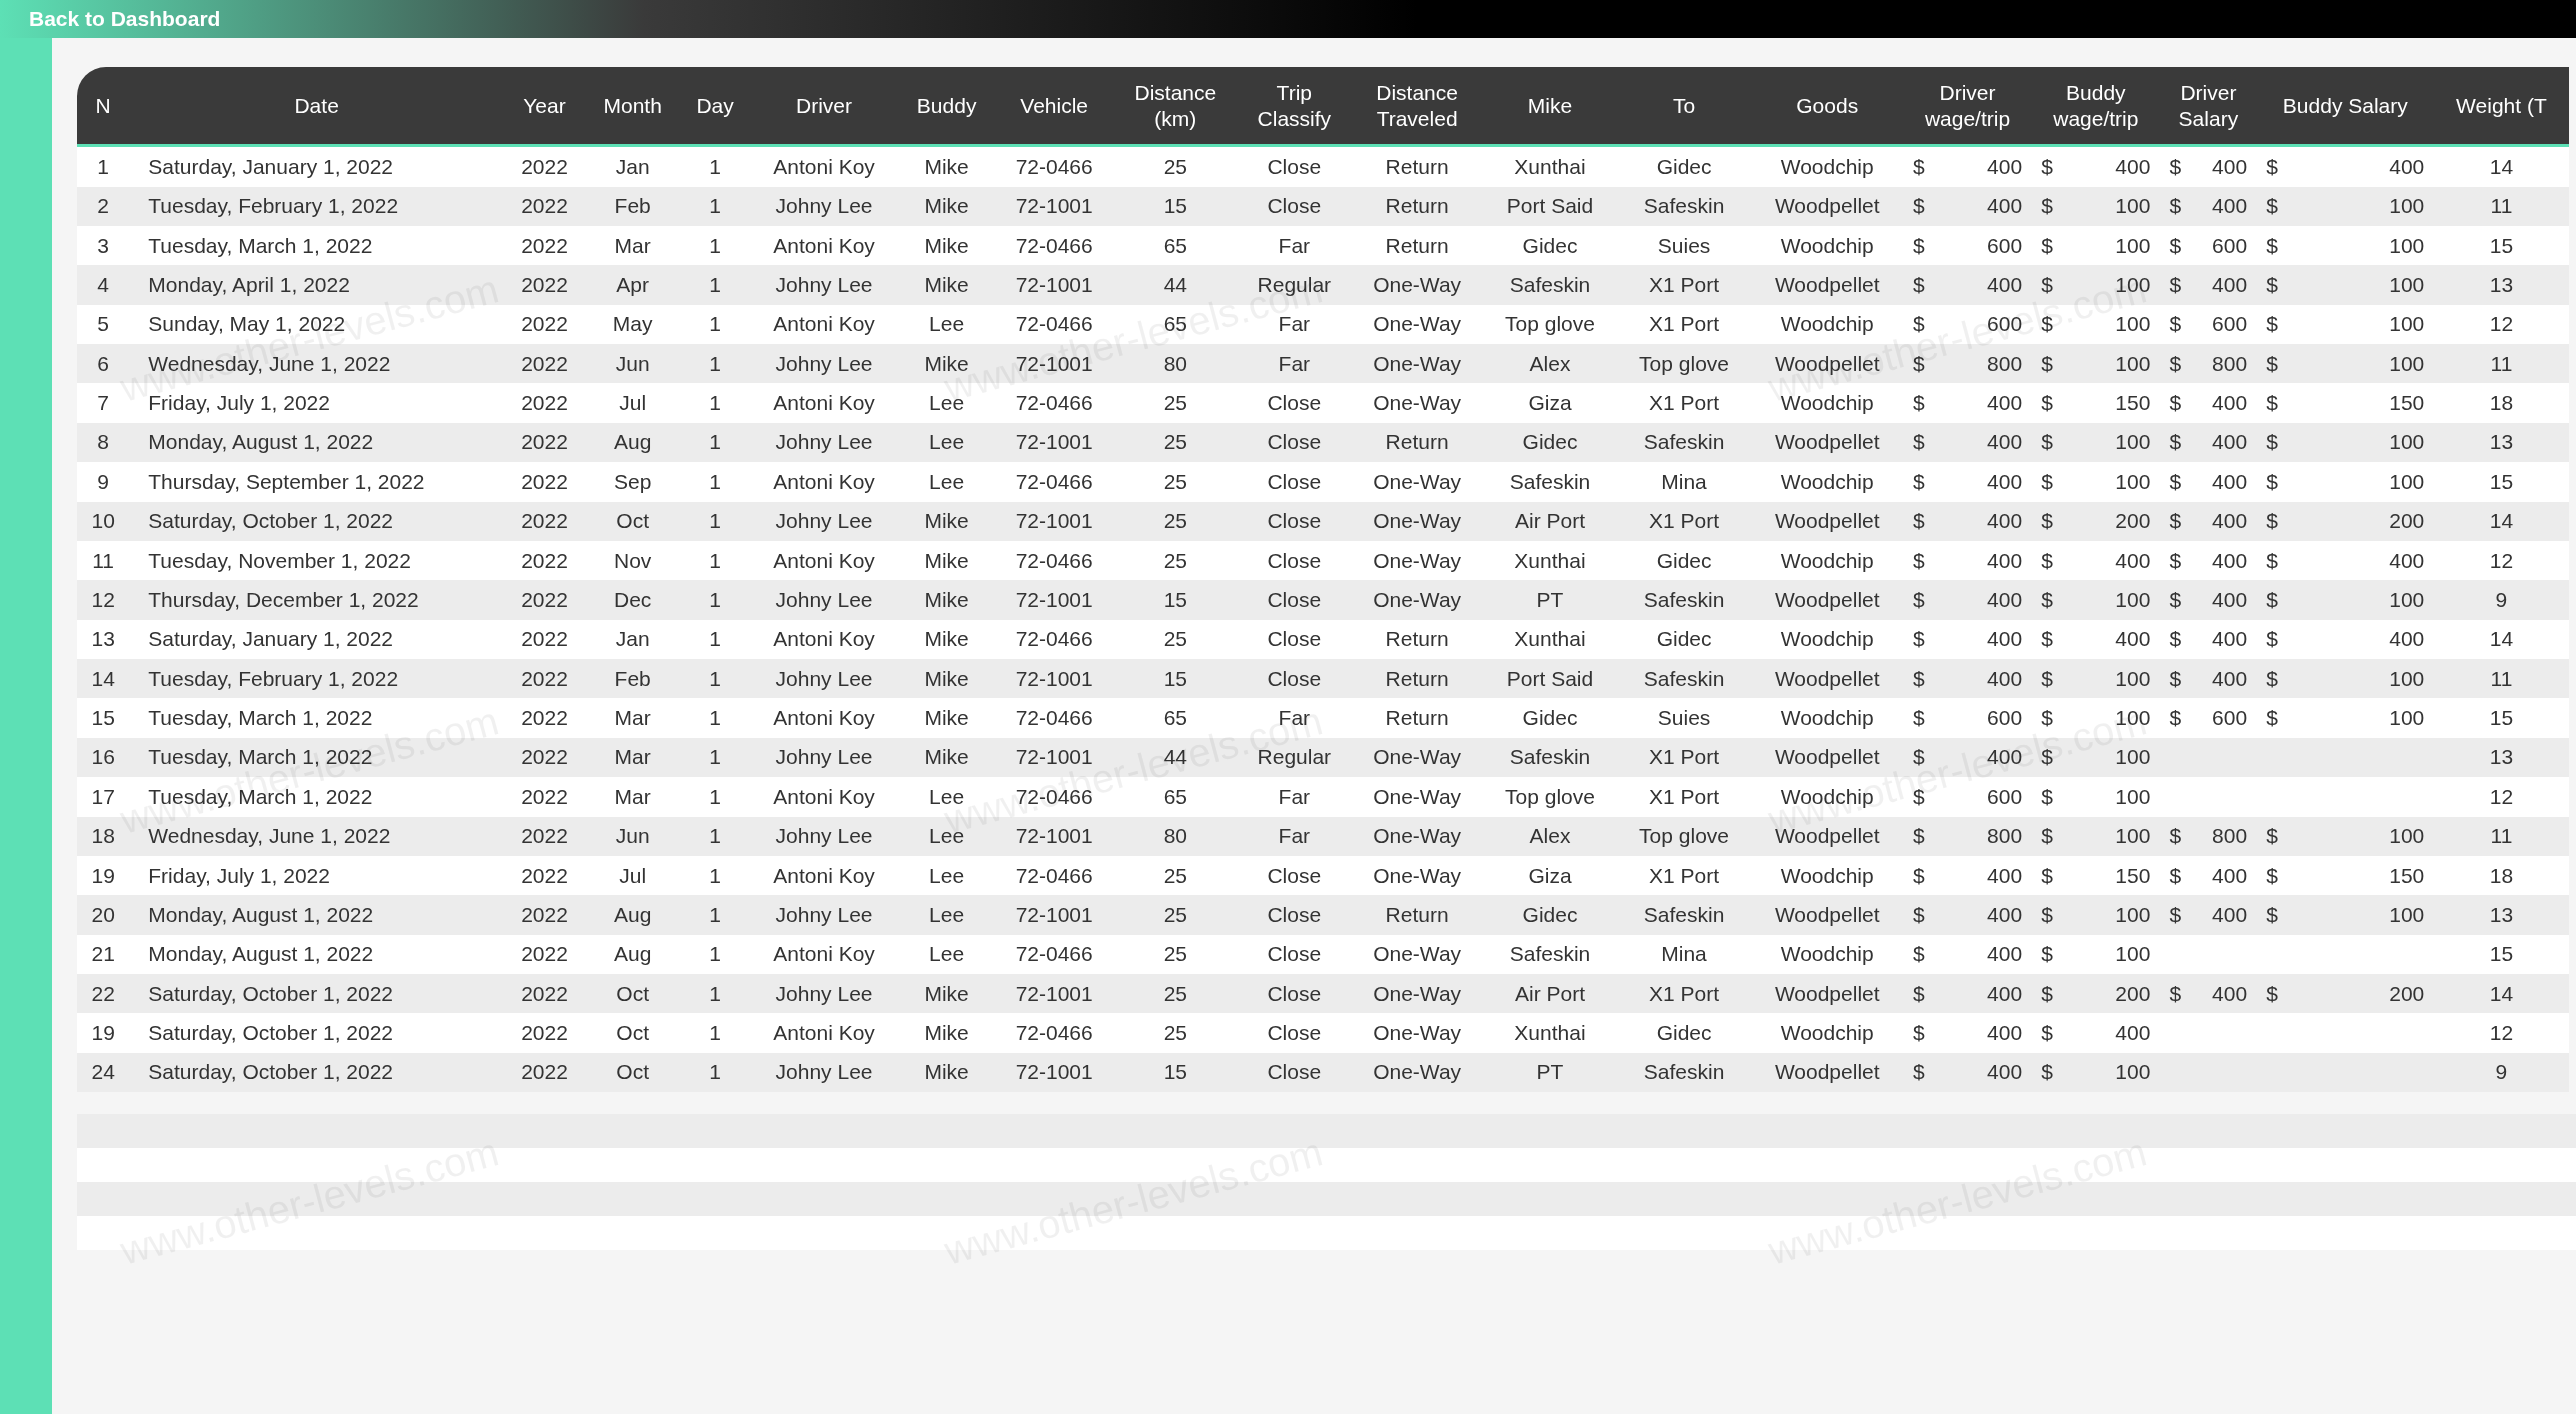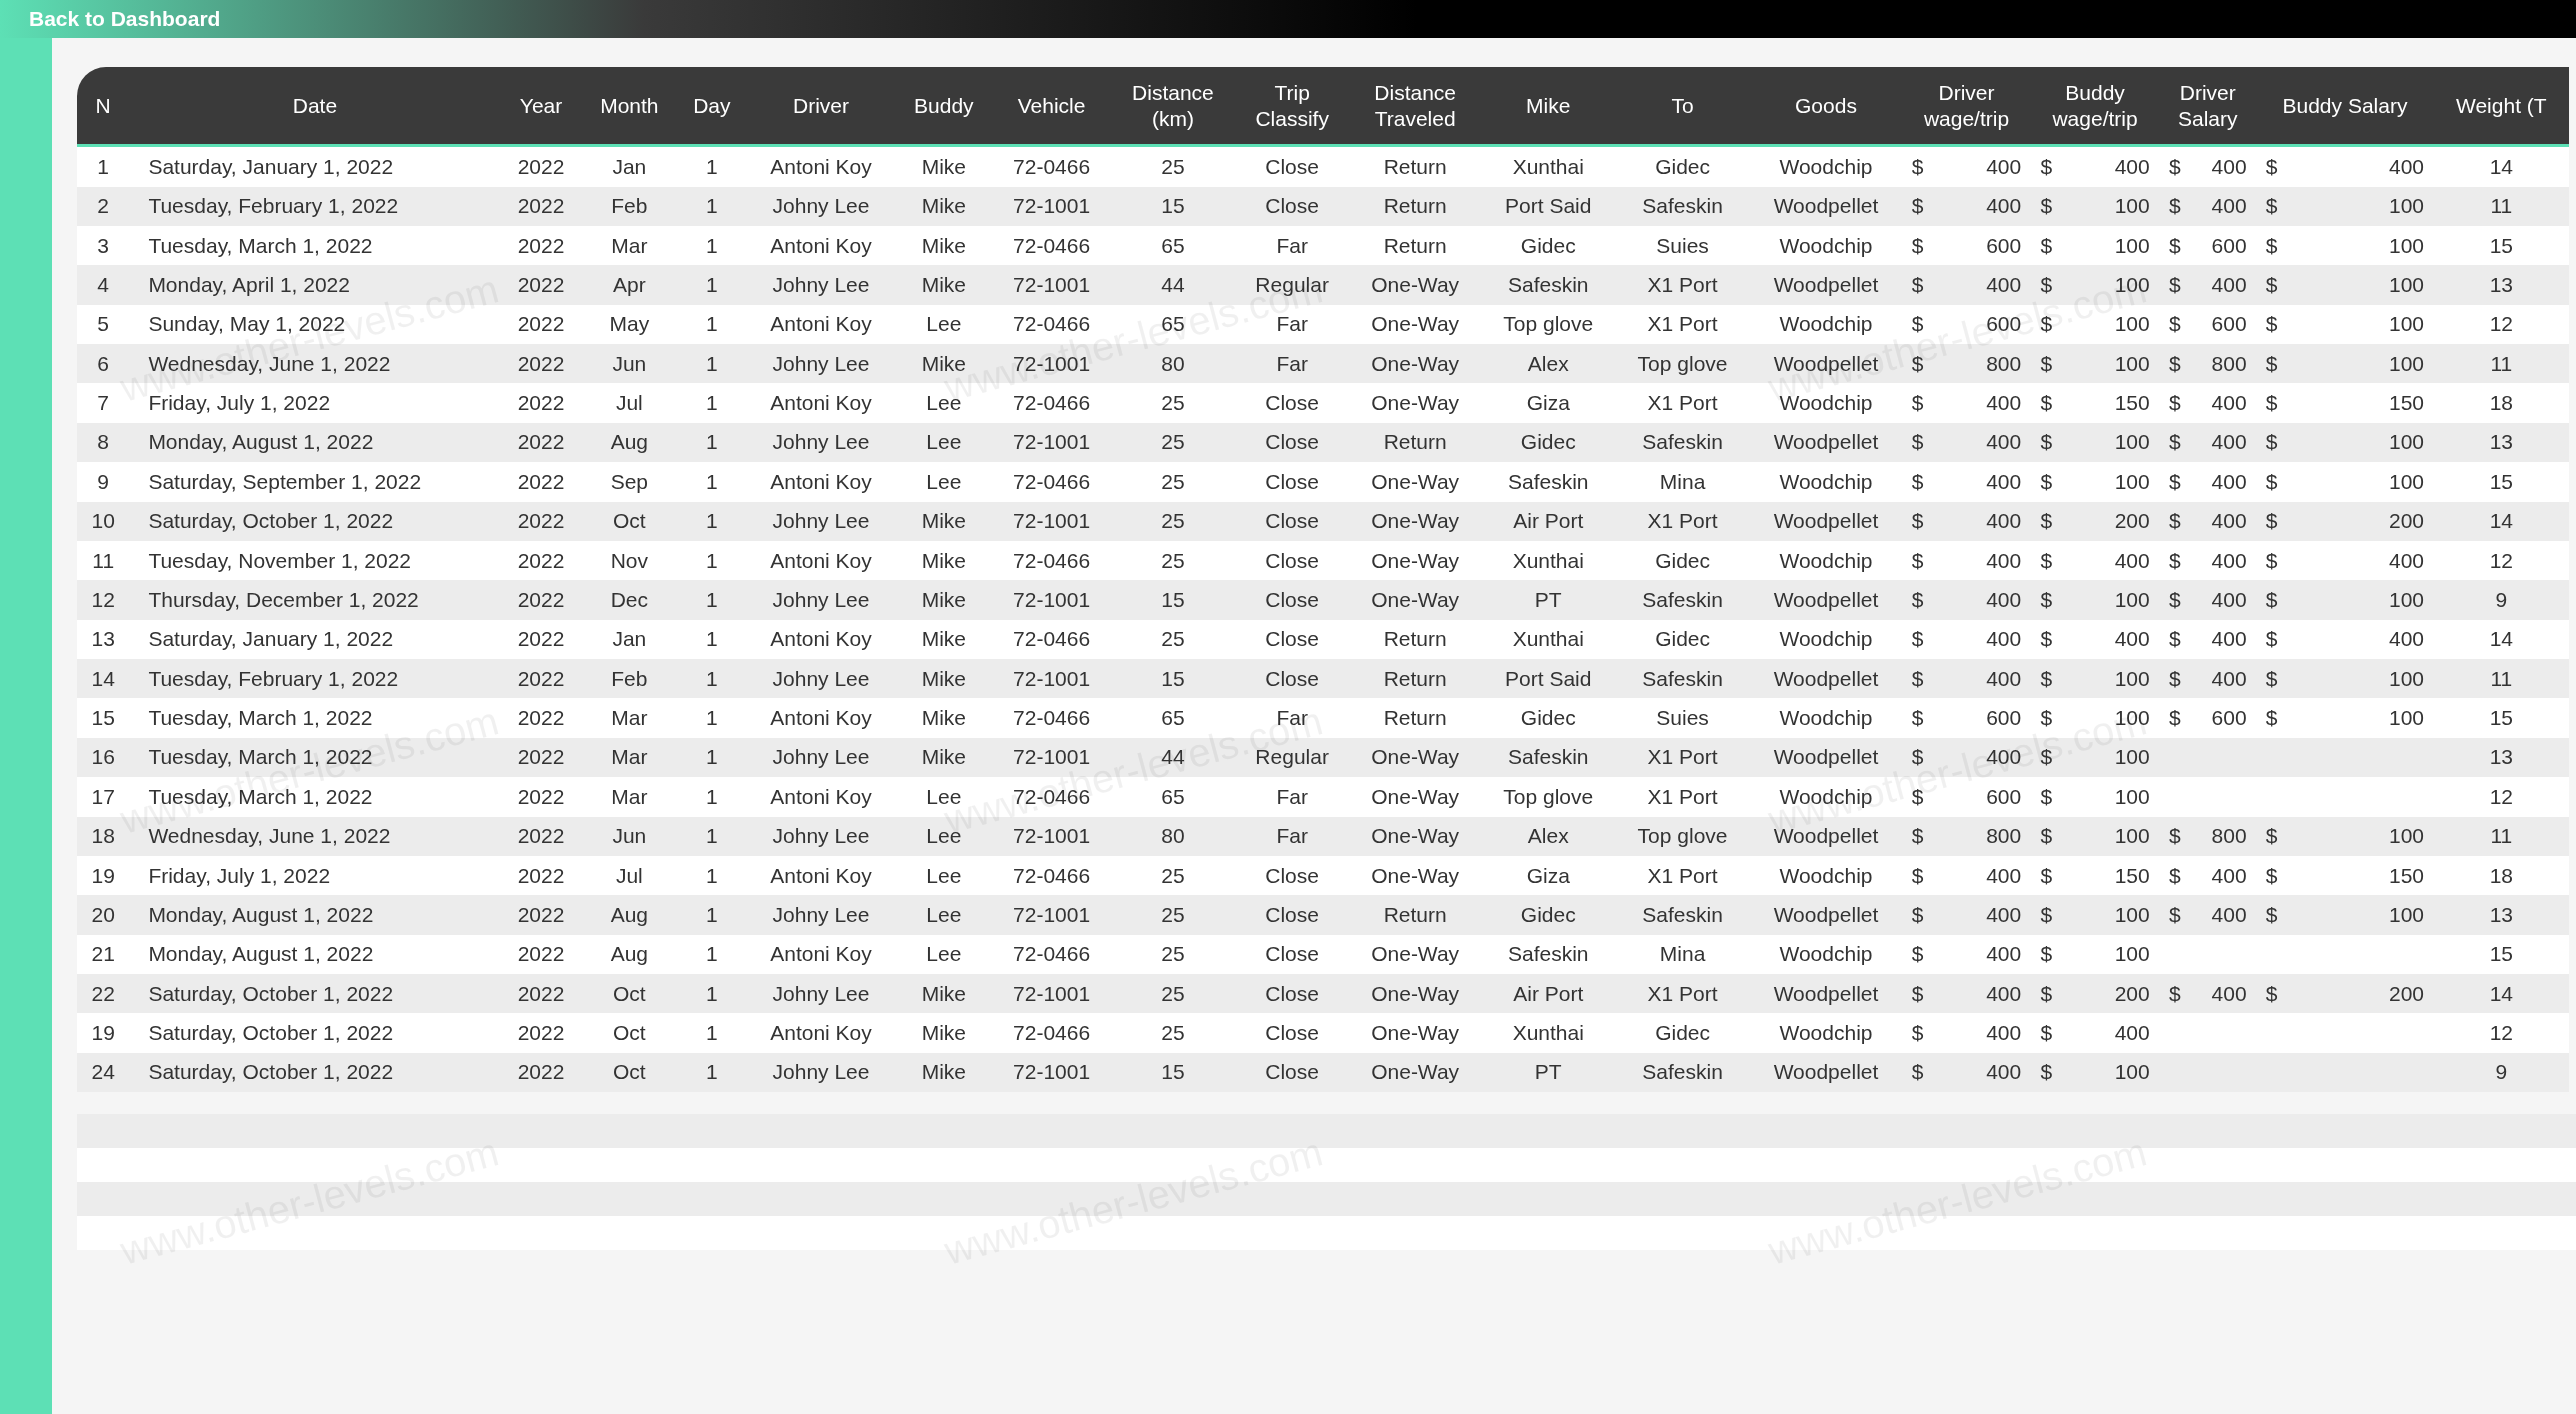--- a/index.html
+++ b/index.html
@@ -376,21 +376,21 @@
             <span style="float:right">400</span>
           </td>
           <td style="text-align: left; position: relative;">
             <span style="float:left">$</span>
             <span style="float:right">100</span>
           </td>
           <td>13</td>
         </tr>
         <tr>
           <td>9</td>
-          <td class="left">Saturday, September 1, 2022</td>
+          <td class="left">Thursday, September 1, 2022</td>
           <td>2022</td>
           <td>Sep</td>
           <td>1</td>
           <td>Antoni Koy</td>
           <td>Lee</td>
           <td>72-0466</td>
           <td>25</td>
           <td>Close</td>
           <td>One-Way</td>
           <td>Safeskin</td>

